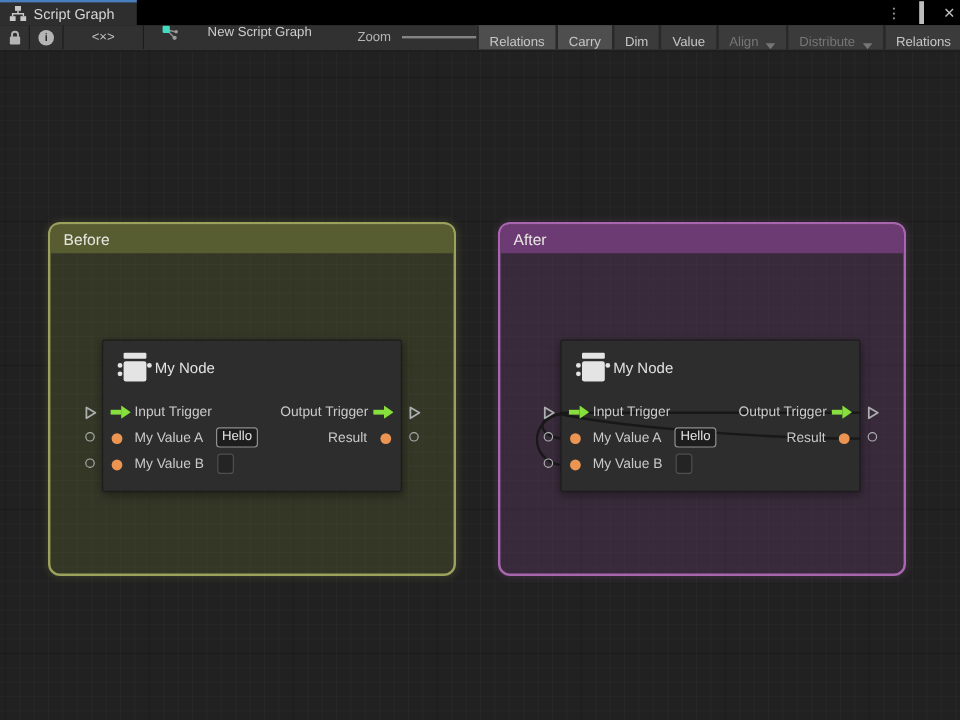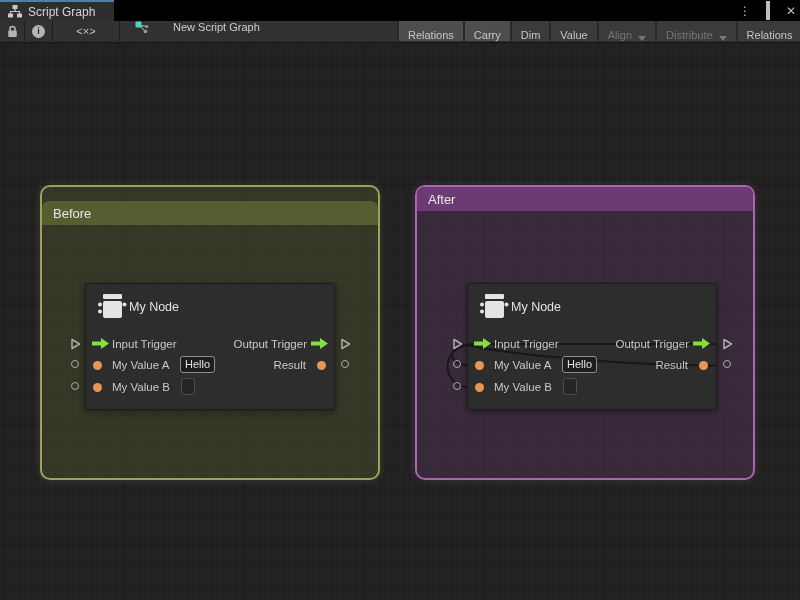--- a/index.html
+++ b/index.html
@@ -50,21 +50,21 @@
       linear-gradient(90deg, rgba(255,255,255,0.022) 1px, transparent 1px);
     background-size:120px 120px, 120px 120px, 12px 12px, 12px 12px;
     background-position:4px 21px, 4px 21px, 4px 9px, 4px 9px; }
 
   
   .group { position:absolute; width:340px; height:295px; border-radius:10px; border:2px solid; }
   .group-header { height:24px; border-radius:7px 7px 0 0; display:flex; align-items:center; padding-left:11px; }
   .group-label { font-size:13px; color:#e8e8e3; }
   .group-before { left:40px; top:142px; background:rgba(92,96,50,0.34); border-color:#9ca15b;
     box-shadow:0 0 7px rgba(156,161,91,0.25); }
-  .group-before .group-header { background:#585c31;margin-top:14px; }
+  .group-before .group-header { background:#585c31; }
   .group-after { left:415px; top:142px; background:rgba(110,62,116,0.30); border-color:#a966ae;
     box-shadow:0 0 7px rgba(169,102,174,0.25); }
   .group-after .group-header { background:#6c3b73; }
 
   
   .relations-svg { position:absolute; left:0; top:0; width:800px; height:557px; z-index:2; pointer-events:none; }
   .relations-svg path { stroke:#181818; stroke-width:2; fill:none; }
 
   
   .node-wrap { position:absolute; width:284px; height:127px; }
@@ -127,20 +127,28 @@
       <div class="sep"></div>
       <div class="tb-btn crumb">
         <svg width="14" height="13" viewBox="0 0 14 13">
           <path d="M4 4 L10 10 M4 4 L11 5.5" stroke="#8f8f8f" stroke-width="1.3" fill="none"></path>
           <rect x="0.5" y="0.5" width="6" height="6" rx="1" fill="#44dcc0"></rect>
           <circle cx="10.5" cy="10.5" r="1.8" fill="#9a9a9a"></circle>
           <circle cx="11.8" cy="5.5" r="1.5" fill="#9a9a9a"></circle>
         </svg>
         <span class="crumb-label">New Script Graph</span>
       </div>
+      <div class="zoomgrp">
+        <span class="zoom-label">Zoom</span>
+        <span class="slider">
+          <span class="slider-track"></span>
+          <span class="slider-knob"></span>
+        </span>
+        <span class="zoom-level">1x</span>
+      </div>
     </div>
     <div class="tb-right">
       <div class="tg on">
           <span>Relations</span>
         </div>
       <div class="tg on">
           <span>Carry</span>
         </div>
       <div class="tg">
           <span>Dim</span>

